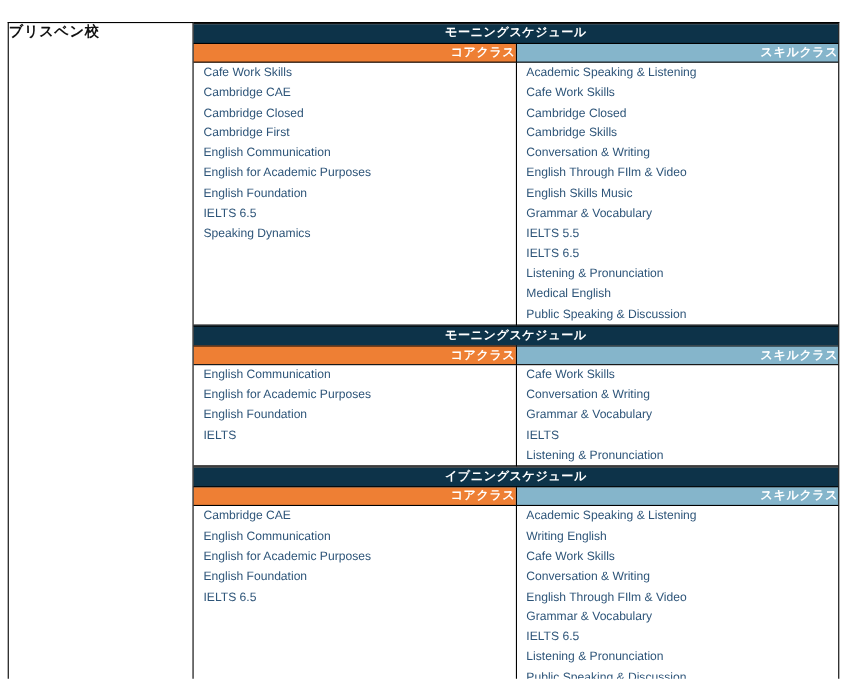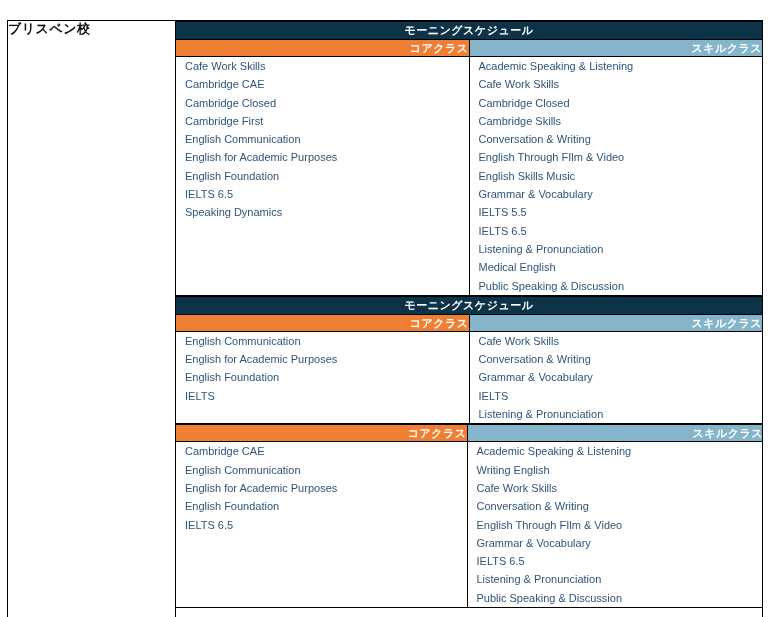--- a/index.html
+++ b/index.html
@@ -218,20 +218,23 @@
                         <li>IELTS</li>
                         <li>Listening &amp; Pronunciation</li>
                       </ul>
                     </td>
                   </tr>
                 </tbody>
               </table>
               <table class="session-table">
                 <tbody>
                   <tr>
+                    <td class="session-title" colspan="2">イブニングスケジュール</td>
+                  </tr>
+                  <tr>
                     <td class="col-head core col-core">コアクラス</td>
                     <td class="col-head skill col-skill">スキルクラス</td>
                   </tr>
                   <tr>
                     <td class="class-cell core col-core">
                       <ul class="class-list">
                         <li>Cambridge CAE</li>
                         <li>English Communication</li>
                         <li>English for Academic Purposes</li>
                         <li>English Foundation</li>

